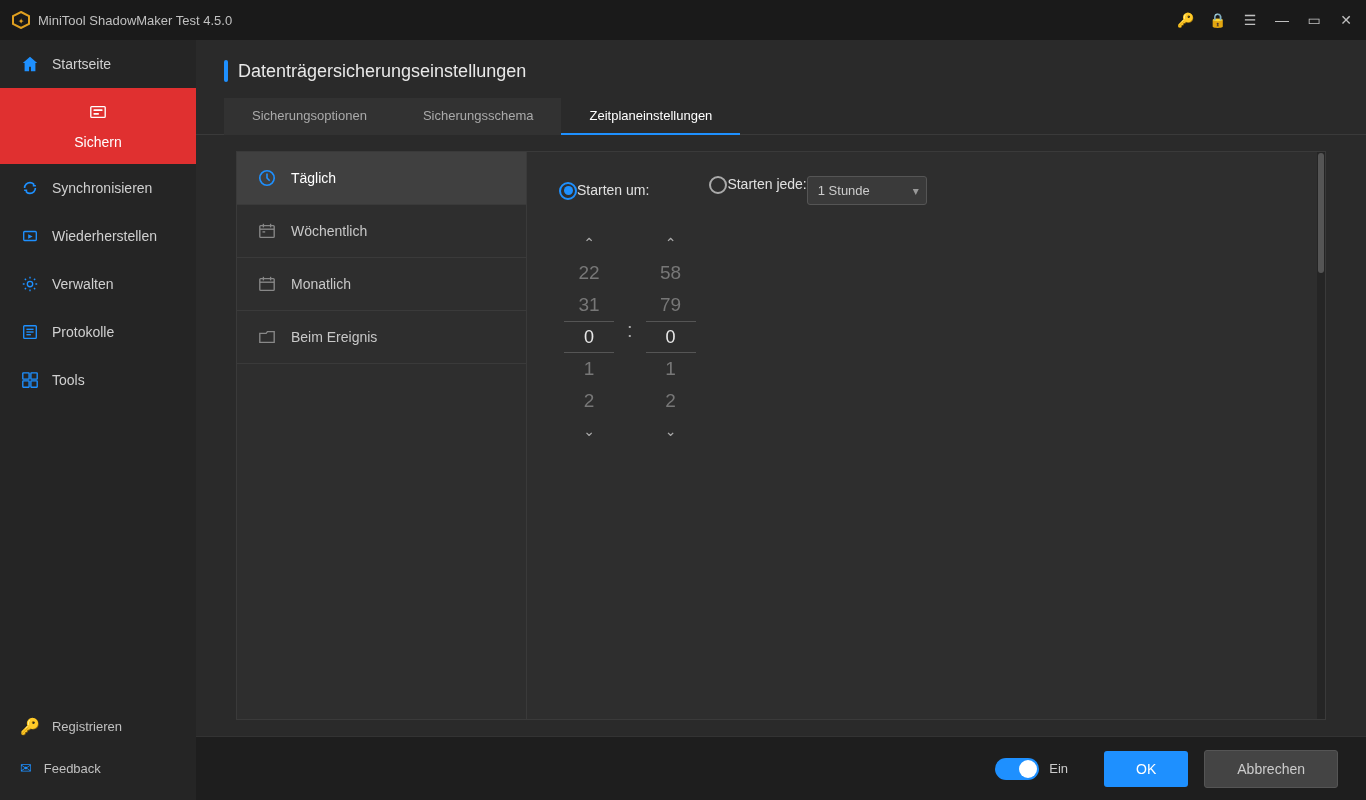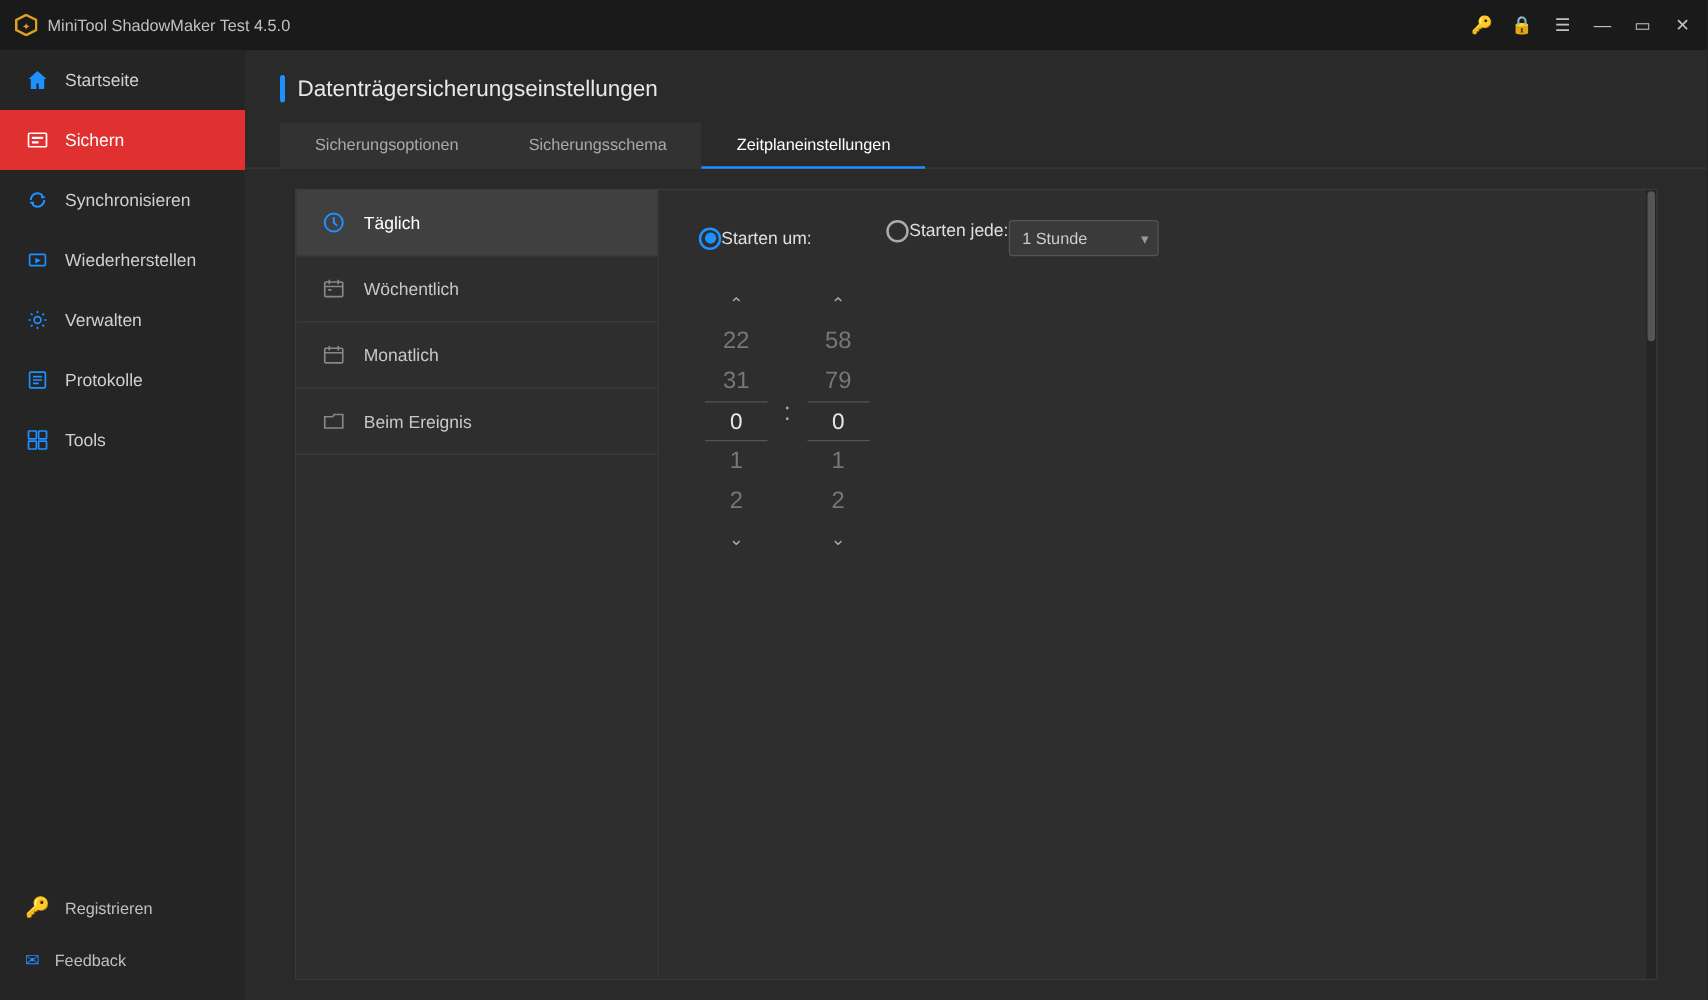--- a/index.html
+++ b/index.html
@@ -68,20 +68,21 @@
       align-items: center;
       padding: 14px 20px;
       cursor: pointer;
       font-size: 14px;
       color: #d0d0d0;
       gap: 12px;
     }
     .nav-item.active {
       background: #e03030;
       color: #fff;
+      flex-direction: column;
     }
     .nav-icon {
       width: 20px;
       height: 20px;
       display: flex;
       align-items: center;
       justify-content: center;
       flex-shrink: 0;
     }
     .nav-icon svg {
@@ -606,15 +607,25 @@
           </div>
         </div>
 
         <div class="scrollbar-track">
           <div class="scrollbar-thumb"></div>
         </div>
 
       </div>
     </div>
 
+    <div class="footer">
+      <div class="toggle-row">
+        <div class="toggle-switch">
+          <div class="toggle-knob"></div>
+        </div>
+        <span class="toggle-label">Ein</span>
+      </div>
+      <button class="btn btn-primary">OK</button>
+      <button class="btn btn-secondary">Abbrechen</button>
+    </div>
 
   </div>
 </div>
 
 </body></html>

